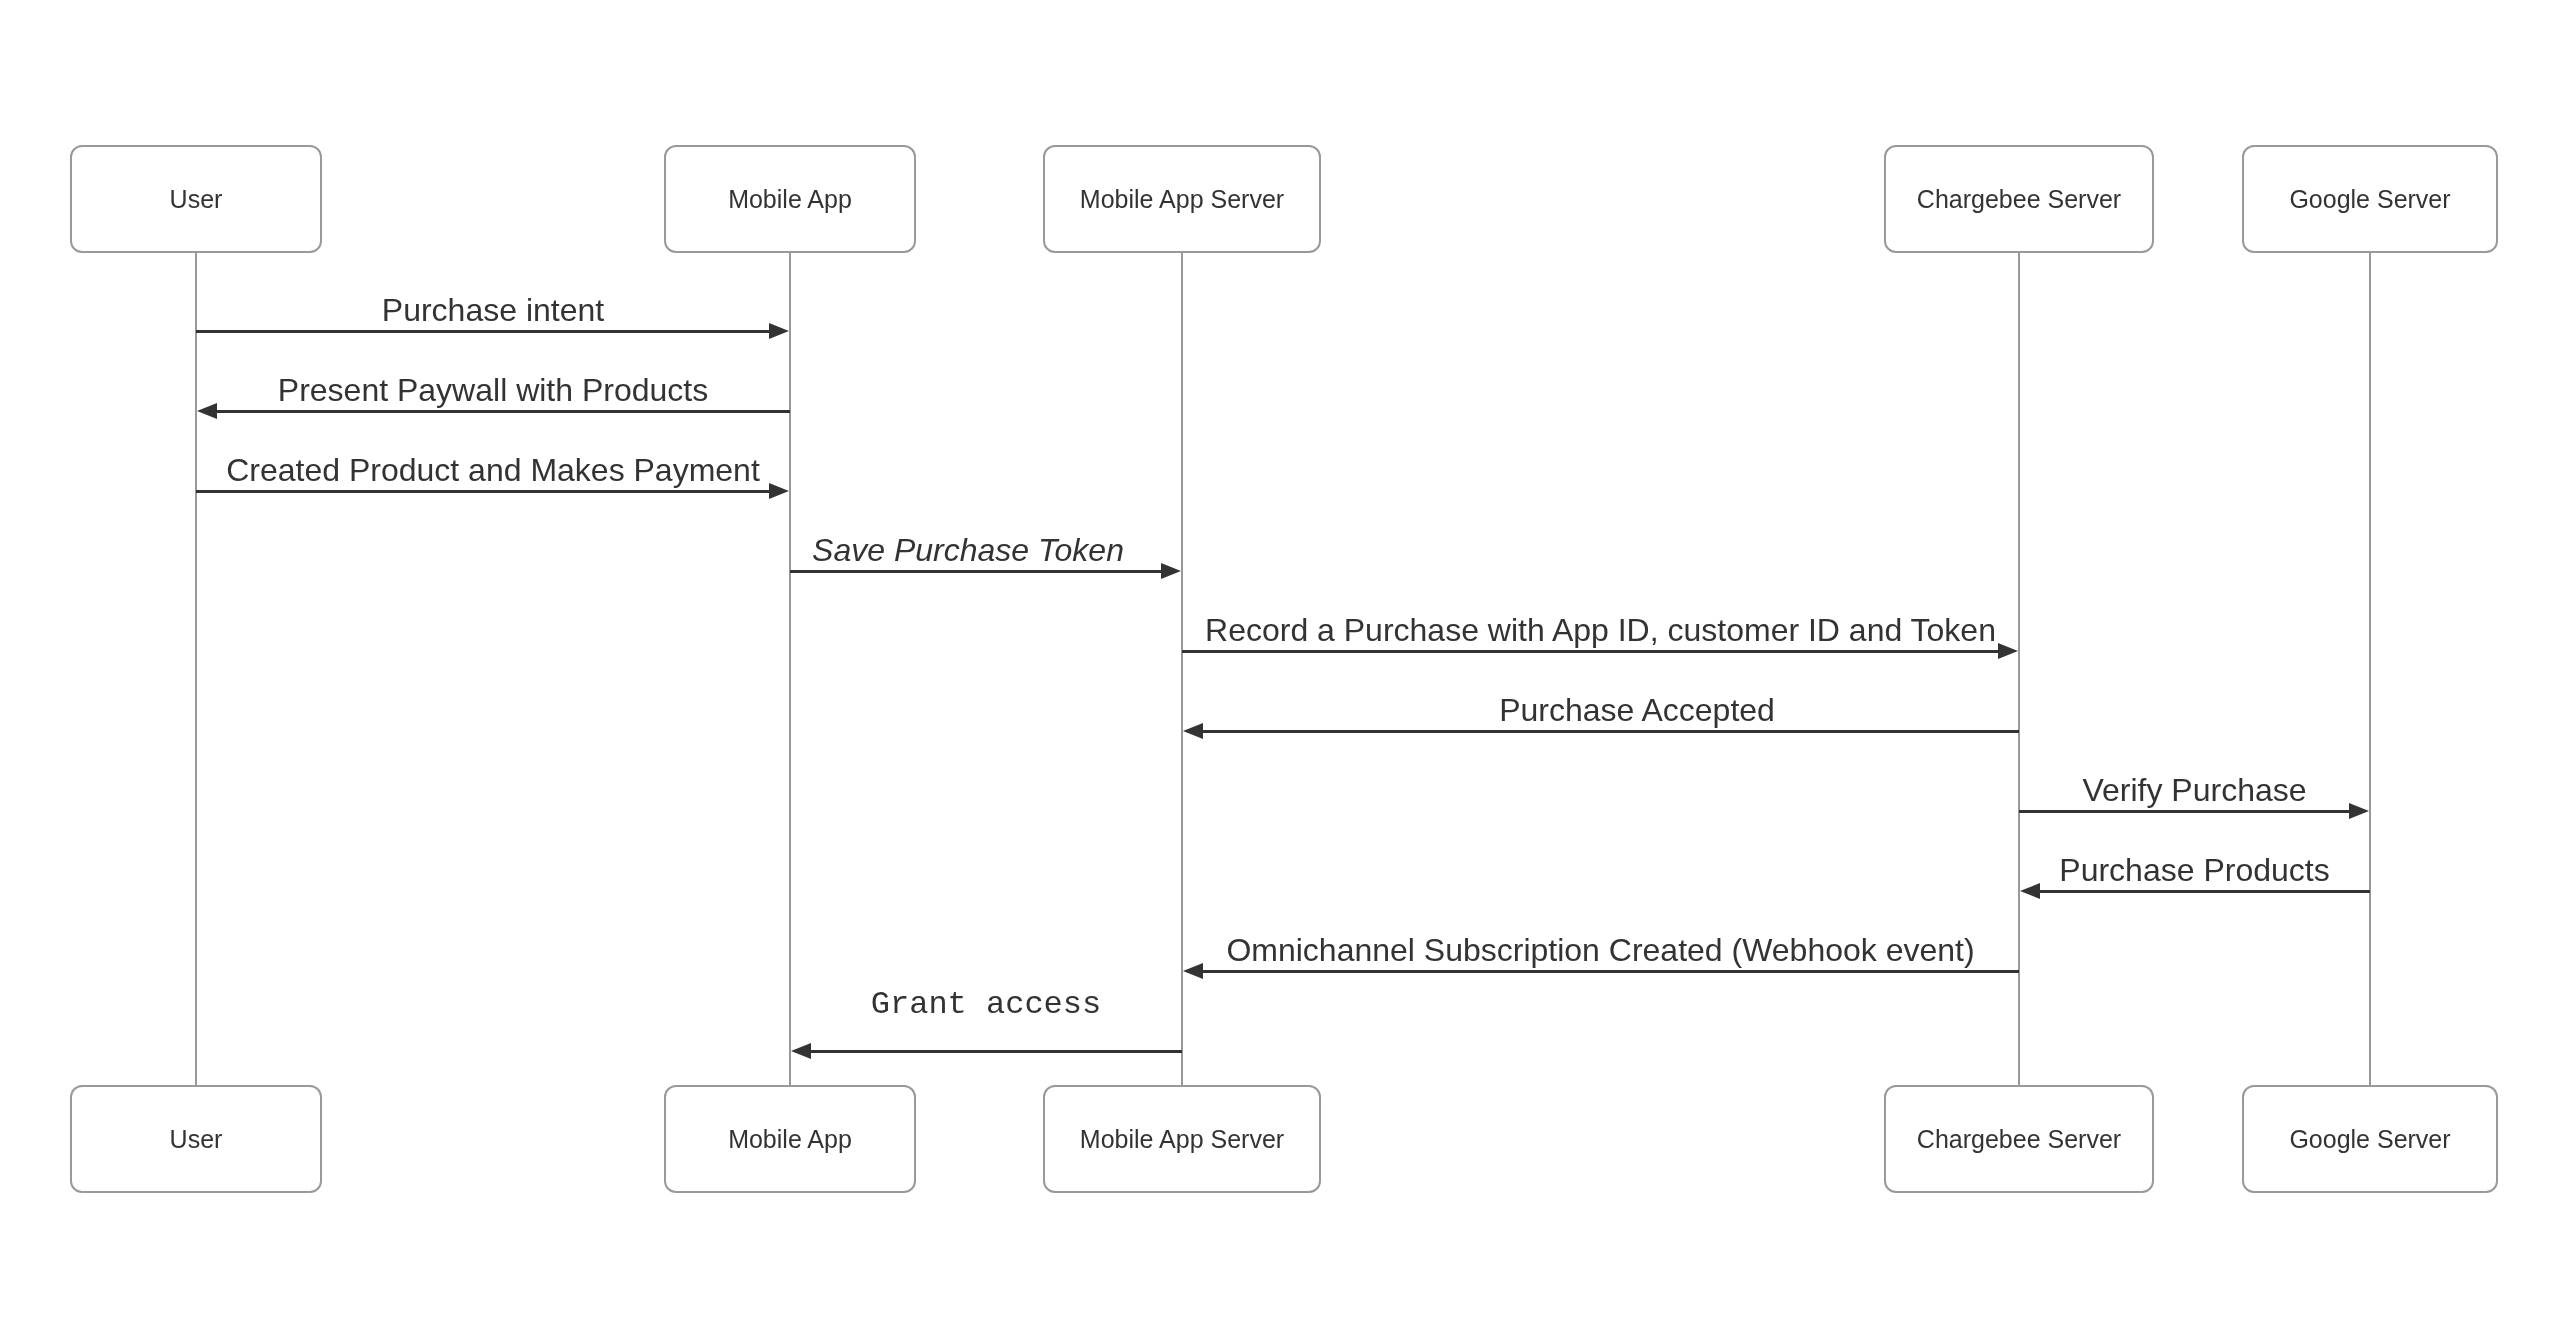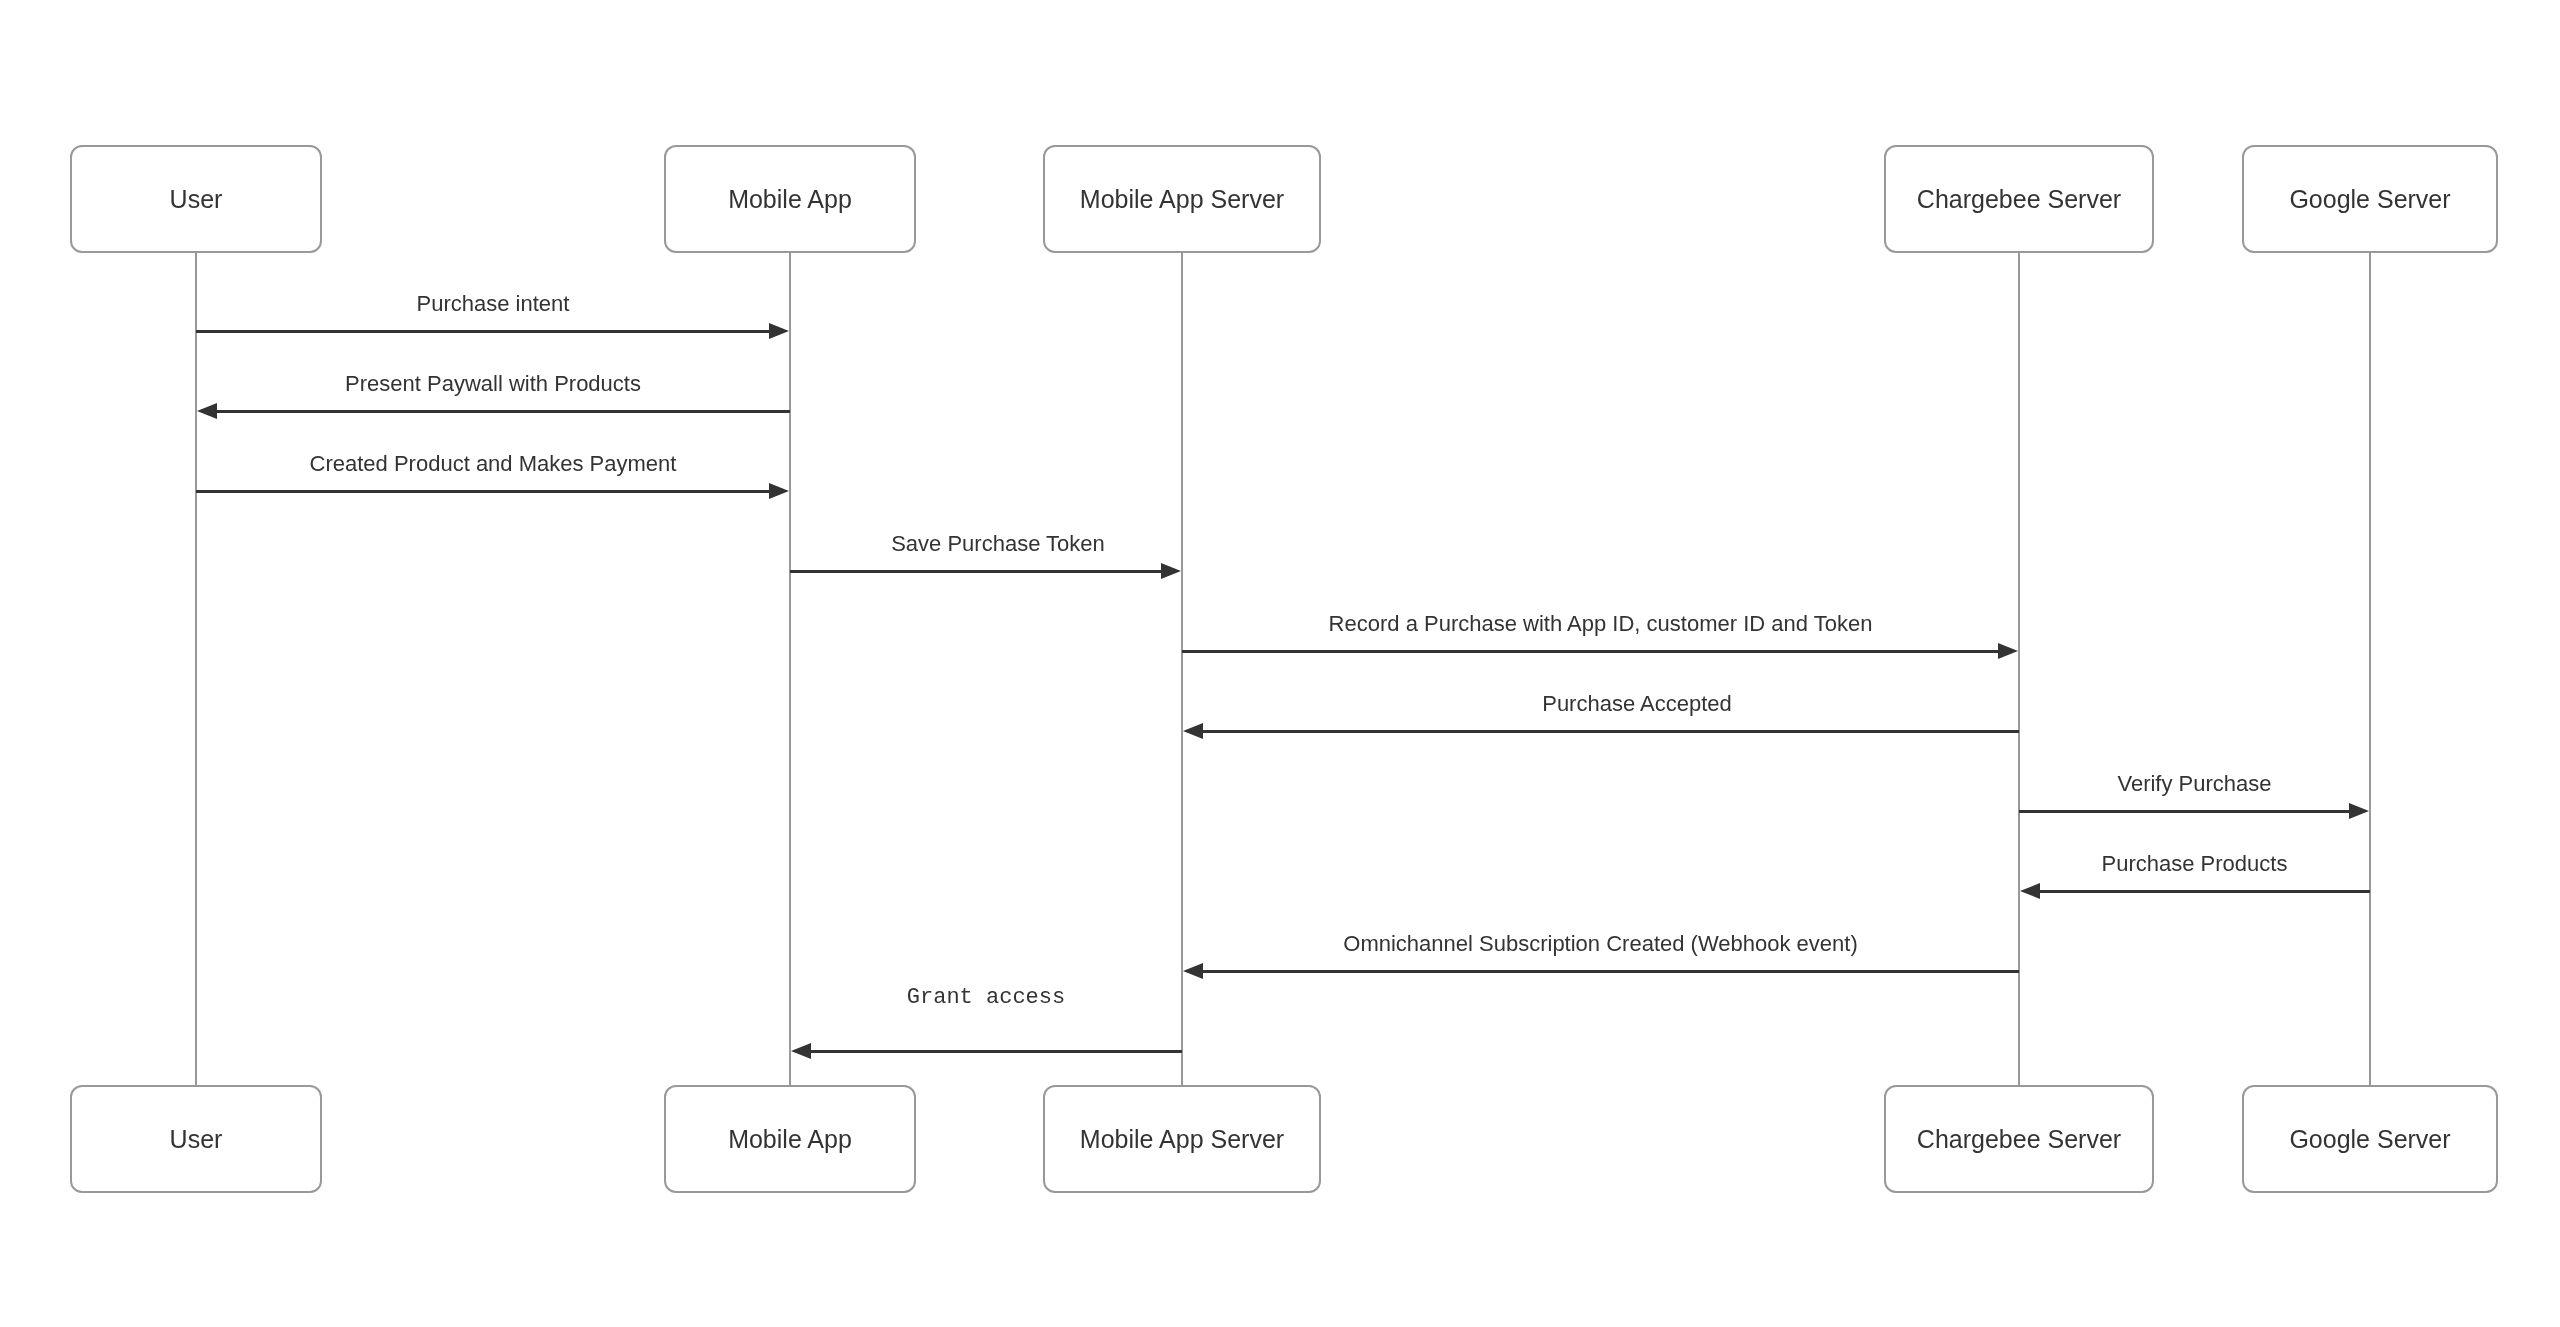--- a/index.html
+++ b/index.html
@@ -14,21 +14,21 @@
     background:var(--boxFill,#ffffff);
     border:2px solid var(--boxBorder,#999999);
     border-radius:12px;
     display:flex; align-items:center; justify-content:center;
     color:var(--text,#333333); font-size:25px; text-align:center;
   }
   .lifeline { position:absolute; width:2px; background:var(--lifeline,#999999); }
   .msg-line { position:absolute; height:3px; background:var(--arrow,#333333); }
   .msg-label {
     position:absolute; transform:translateX(-50%);
-    color:var(--text,#333333); font-size:22px; line-height:1.3;
+    color:var(--text,#333333); font-size:32px; line-height:1.3;
     white-space:nowrap; text-align:center;
   }
   .arrowhead {
     position:absolute; width:0; height:0;
     border-top:8px solid transparent; border-bottom:8px solid transparent;
   }
   .arrowhead.right { border-left:20px solid var(--arrow,#333333); }
   .arrowhead.left  { border-right:20px solid var(--arrow,#333333); }
 </style>
 </head>
@@ -72,21 +72,21 @@
     </div>
     <div class="msg-label" style="left: 493px; top: 290px;">Purchase intent</div>
     <div class="msg-line" style="left: 196px; top: 330px; width: 578px;"></div>
     <div class="arrowhead right" style="left: 769px; top: 323px;"></div>
     <div class="msg-label" style="left: 493px; top: 370px;">Present Paywall with Products</div>
     <div class="msg-line" style="left: 212px; top: 410px; width: 578px;"></div>
     <div class="arrowhead left" style="left: 197px; top: 403px;"></div>
     <div class="msg-label" style="left: 493px; top: 450px;">Created Product and Makes Payment</div>
     <div class="msg-line" style="left: 196px; top: 490px; width: 578px;"></div>
     <div class="arrowhead right" style="left: 769px; top: 483px;"></div>
-    <div class="msg-label" style="left: 998px; top: 530px;">Save Purchase Token</div>
+    <div class="msg-label" style="left: 968px; top: 530px; font-style: italic;">Save Purchase Token</div>
     <div class="msg-line" style="left: 790px; top: 570px; width: 376px;"></div>
     <div class="arrowhead right" style="left: 1161px; top: 563px;"></div>
     <div class="msg-label" style="left: 1600.5px; top: 610px;">Record a Purchase with App ID, customer ID and Token</div>
     <div class="msg-line" style="left: 1182px; top: 650px; width: 821px;"></div>
     <div class="arrowhead right" style="left: 1998px; top: 643px;"></div>
     <div class="msg-label" style="left: 1637px; top: 690px;">Purchase Accepted</div>
     <div class="msg-line" style="left: 1198px; top: 730px; width: 821px;"></div>
     <div class="arrowhead left" style="left: 1183px; top: 723px;"></div>
     <div class="msg-label" style="left: 2194.5px; top: 770px;">Verify Purchase</div>
     <div class="msg-line" style="left: 2019px; top: 810px; width: 335px;"></div>

